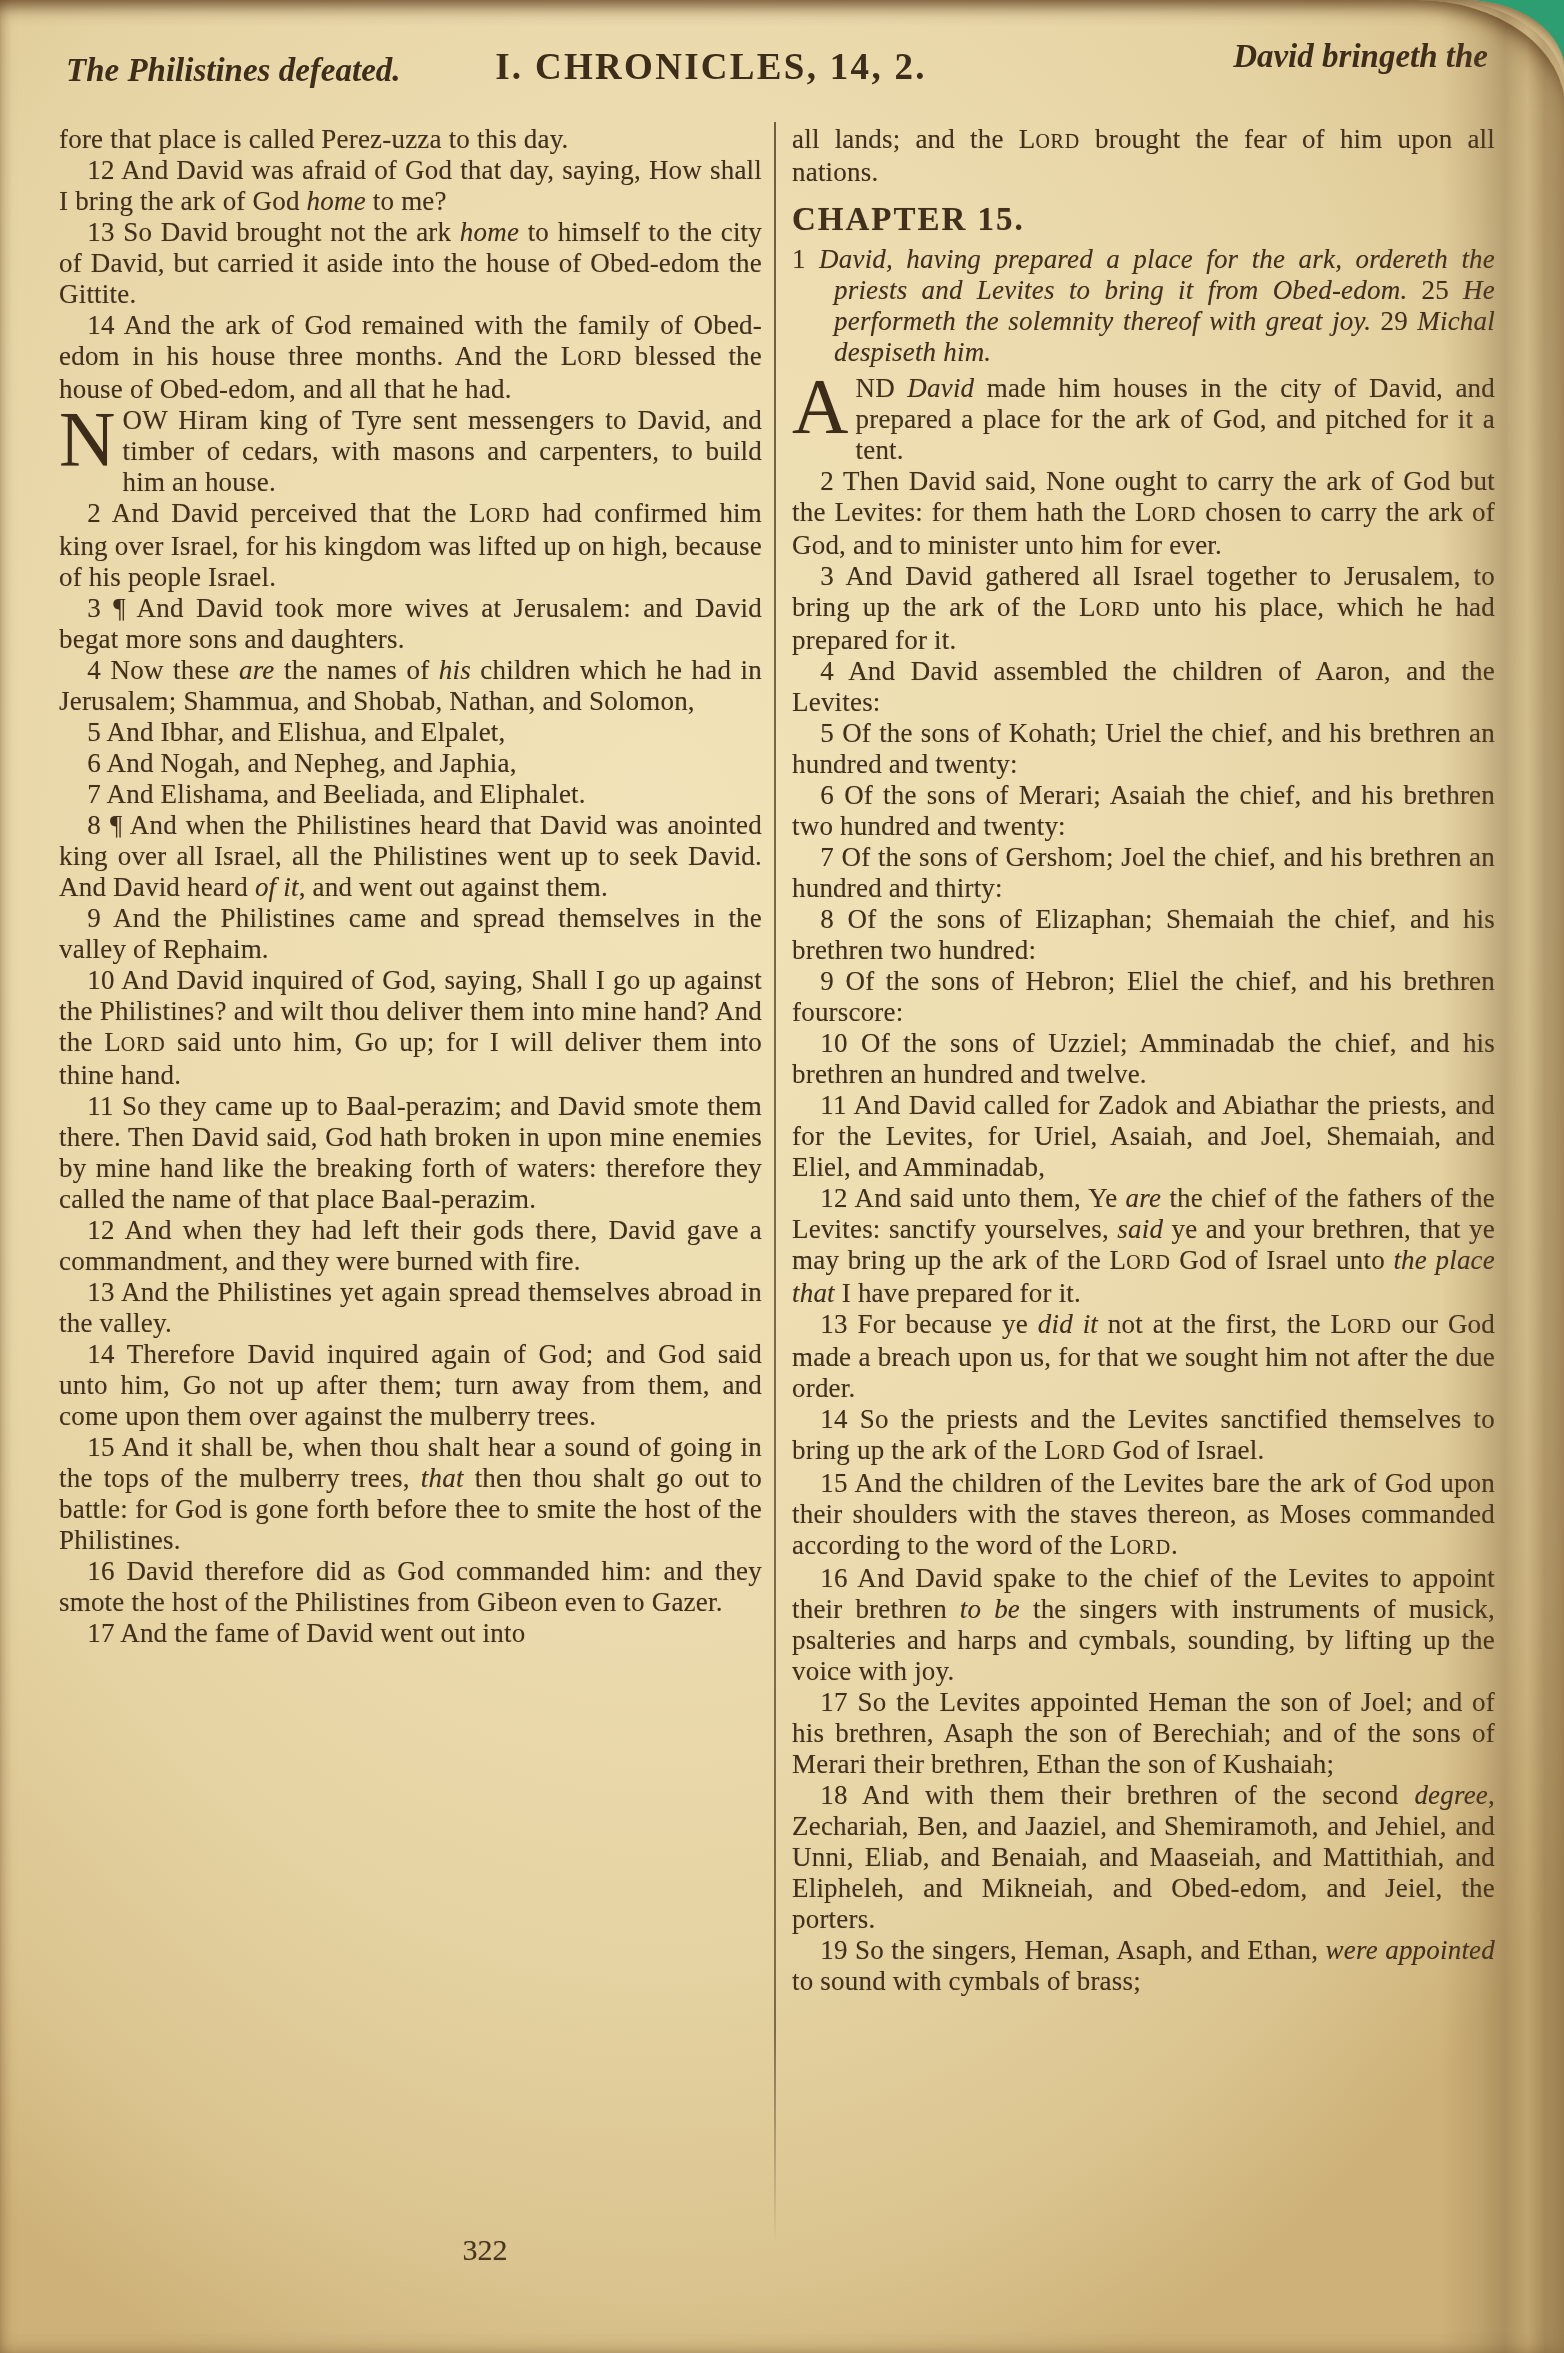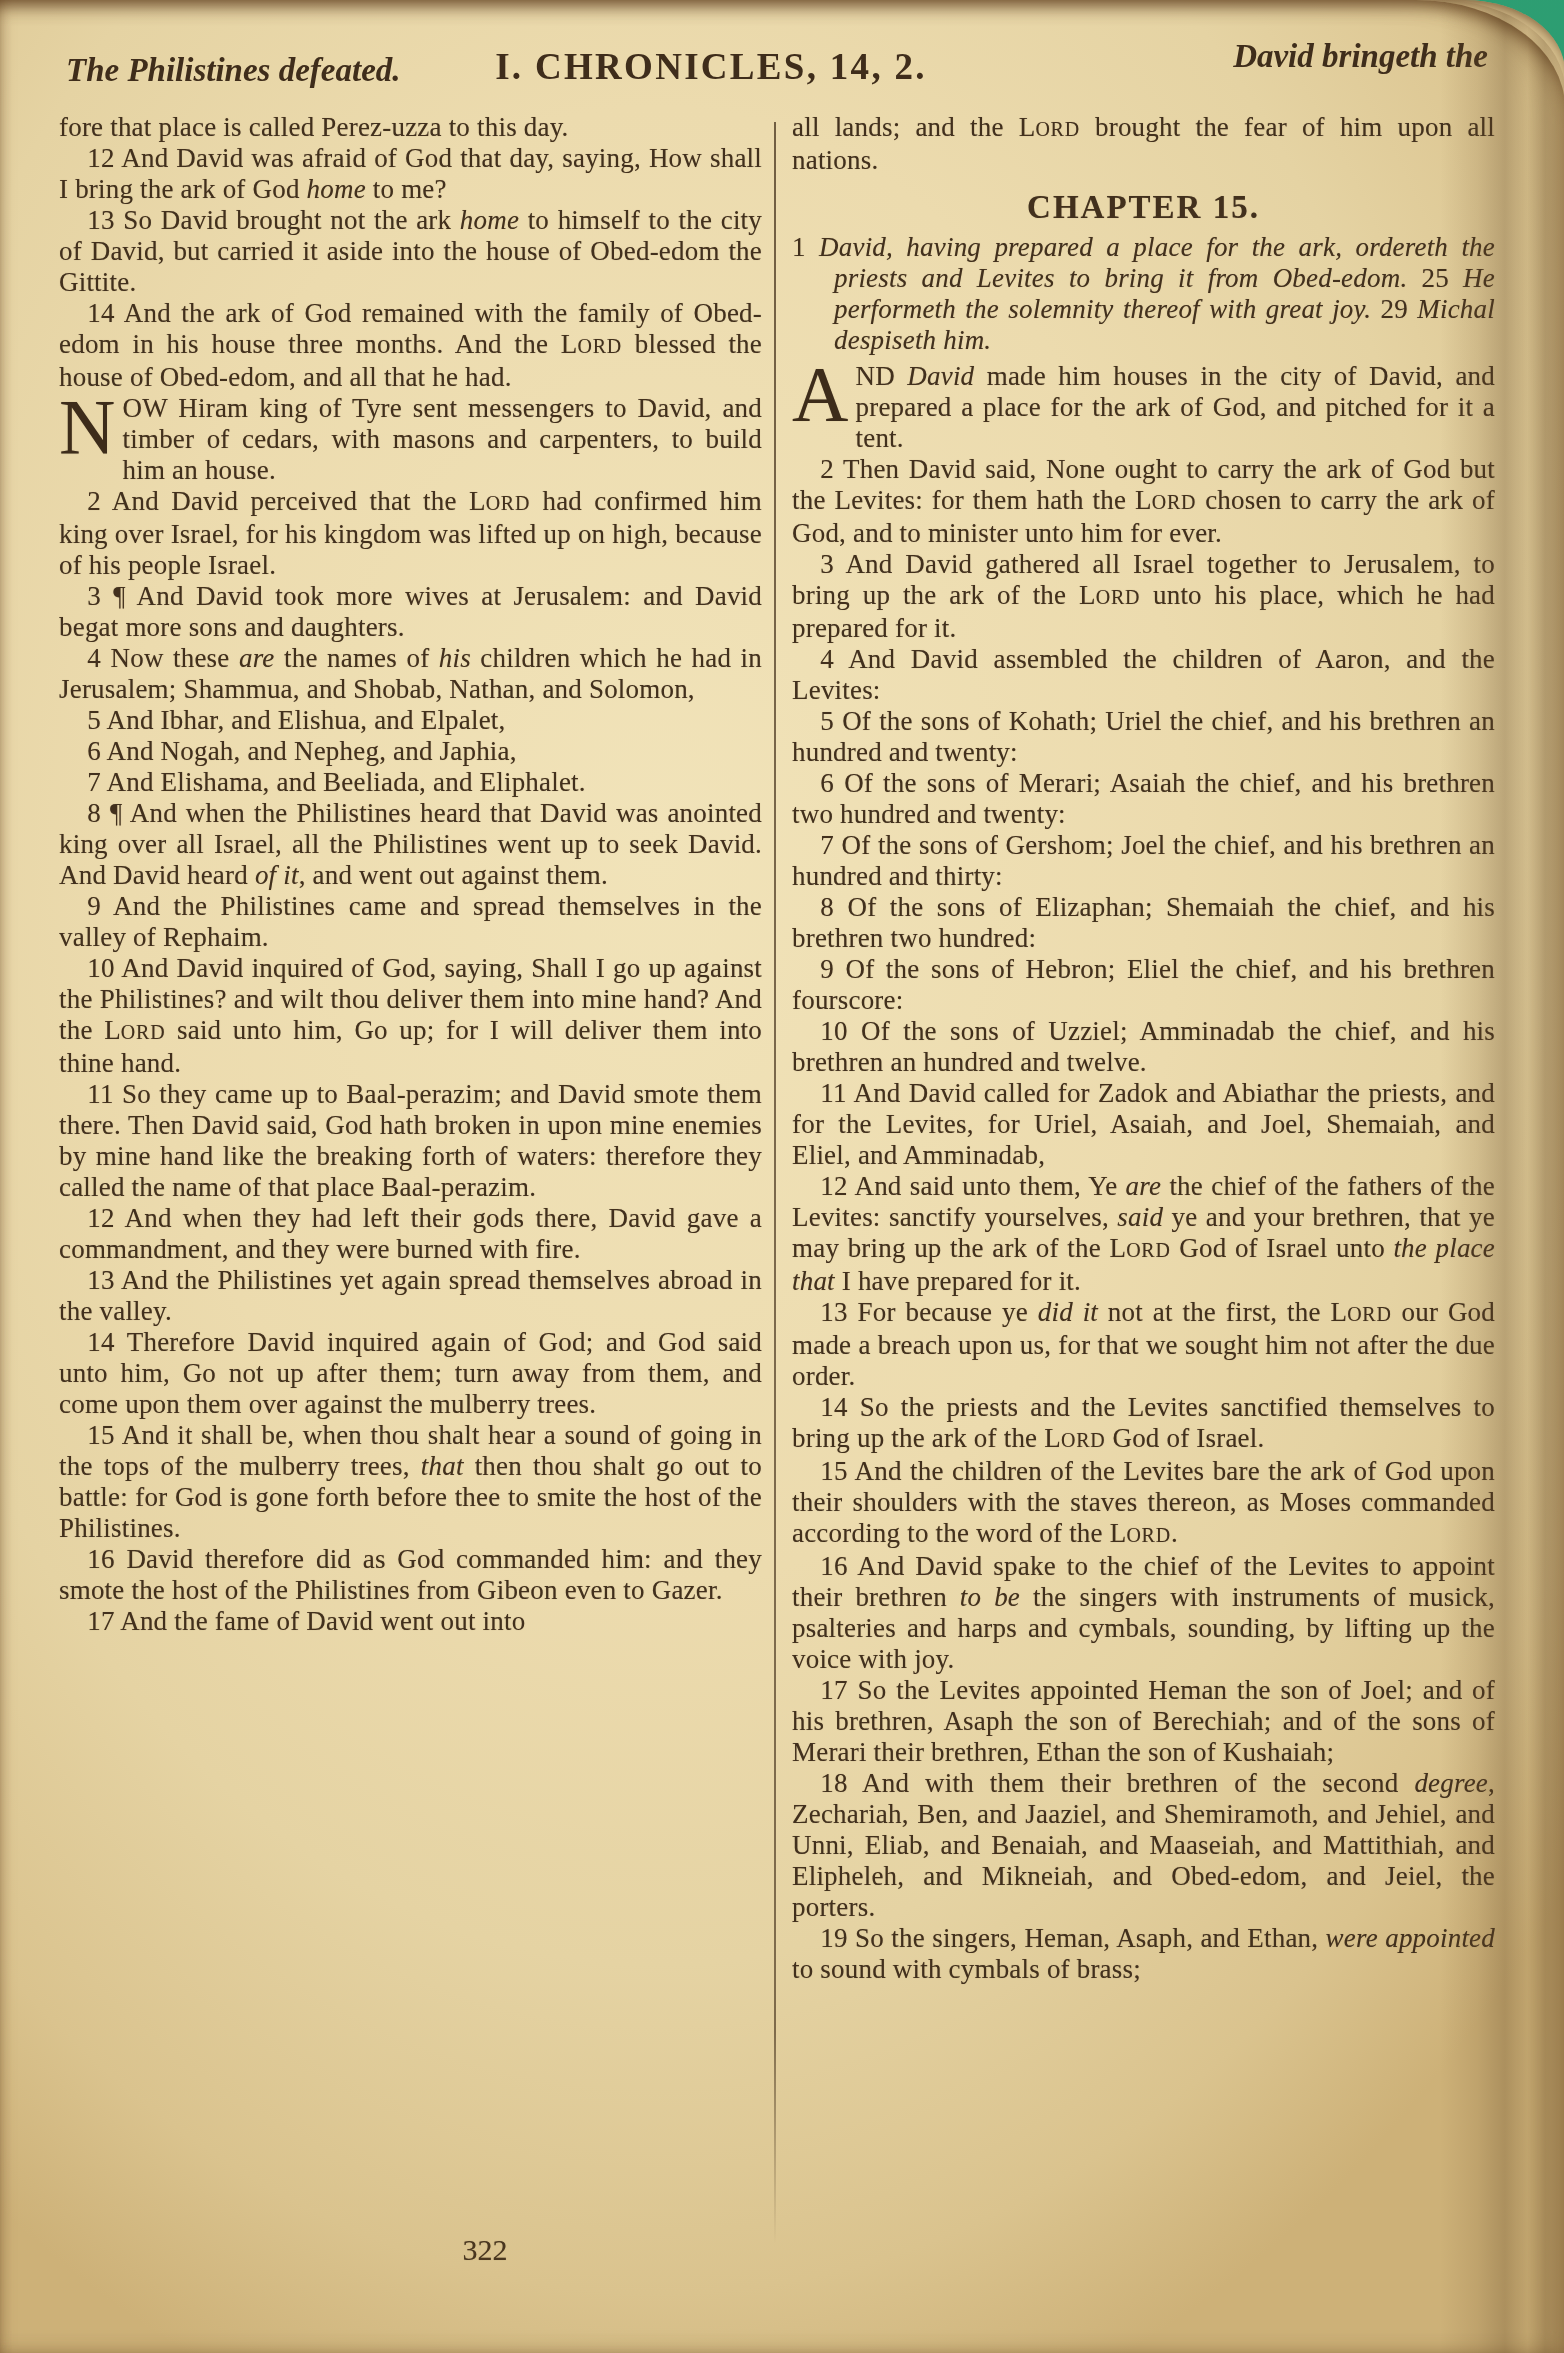--- a/index.html
+++ b/index.html
@@ -45,32 +45,32 @@
     pointer-events:none;
   }
 
   .running-head { position:absolute; color:#3f2d1b; white-space:nowrap; }
   .head-left  { left:66px;  top:52px; font-style:italic; font-weight:600; font-size:33px; }
   .head-center{ left:711px; top:45px; transform:translateX(-50%);
                 font-weight:700; font-size:37px; letter-spacing:2.3px; }
   .head-right { right:77px; top:38px; font-style:italic; font-weight:600; font-size:33px; }
 
   .column {
-    position:absolute; top:112px; height:2133px; overflow:hidden;
+    position:absolute; top:124px; height:2133px; overflow:hidden;
     font-size:27px; line-height:31px; text-align:justify;
     color:#42301d; text-shadow:0 0 0.8px rgba(66,48,29,.35);
     letter-spacing:0.2px;
   }
   .column.left  { left:59px;  width:703px; }
   .column.right { left:792px; width:703px; }
 
   .column p { margin:0; text-indent:1.05em; }
   .column p.cont { text-indent:0; }
   .column p.chapter-heading {
-    text-align:center; text-indent:0; font-size:33px; font-weight:600;
+    text-align:left; text-indent:0; font-size:33px; font-weight:600;
     letter-spacing:2px; margin:15.6px 0 9.4px 0;
   }
   .column p.summary {
     padding-left:42px; text-indent:-42px; margin-bottom:4.7px;
   }
   .column p.dropcap { text-indent:0; }
   .dropletter {
     float:left; font-size:78px; line-height:63px;
     padding:1.6px 7px 0 0; font-weight:500; color:#3d2c1a;
   }

